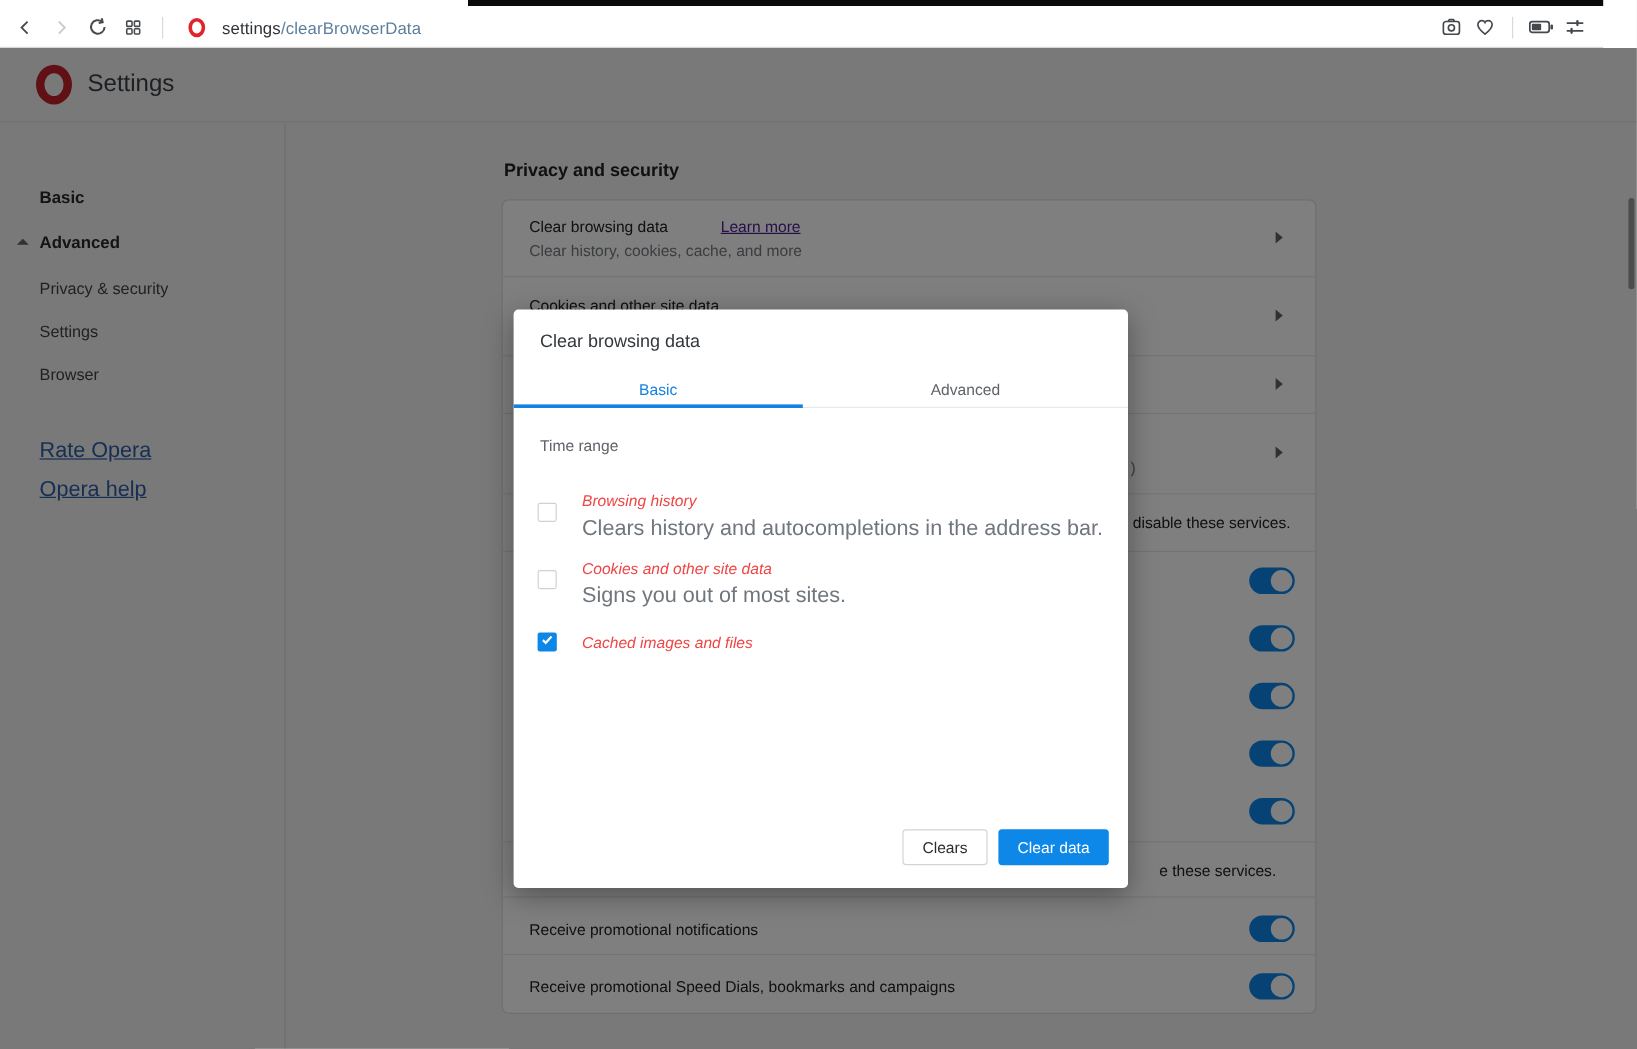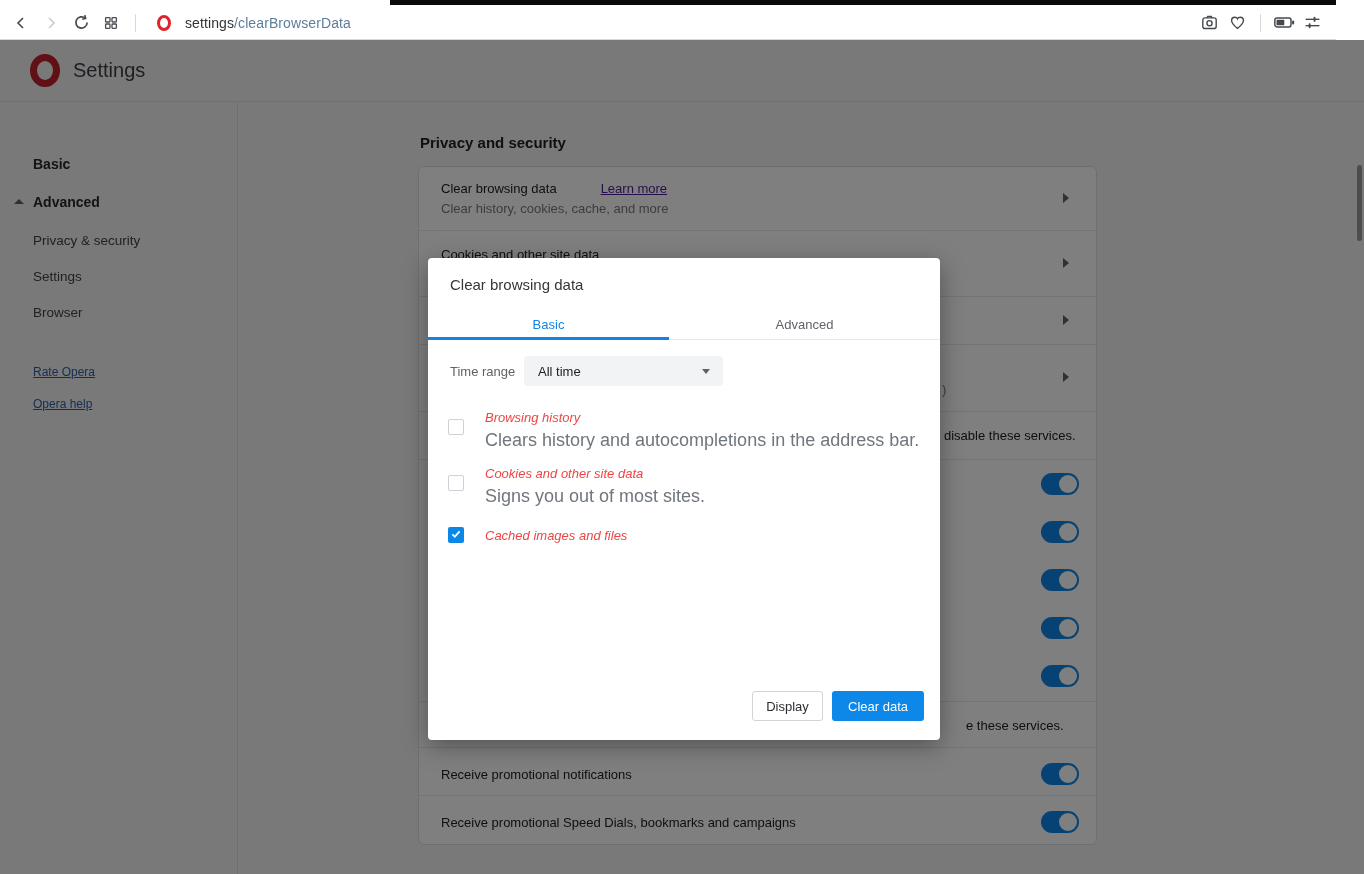--- a/index.html
+++ b/index.html
@@ -32,21 +32,21 @@
                  border:1px solid #c9c9c9; border-radius:16px; display:flex; align-items:center; }
   .search-pill input { flex:1; border:none; outline:none; background:transparent; font-size:13px;
                        color:#3c4043; padding:0 6px 0 17px; font-family:inherit; }
   .search-pill input::placeholder { color:#8a9096; }
   .search-icon-wrap { padding-right:12px; display:flex; }
 
   
   .sidebar { position:absolute; top:62px; left:0; width:238px; bottom:0; border-right:1px solid #dcdcdc; }
   .side-item { position:absolute; left:33px; font-size:13.5px; color:#3f4347; cursor:default; }
   .side-item.head { font-weight:bold; font-size:14px; color:#24282c; }
-  .side-link { position:absolute; left:33px; font-size:12px; color:#2d5fa6; text-decoration:underline; }
+  .side-link { position:absolute; left:33px; font-size:18px; color:#2d5fa6; text-decoration:underline; }
   .side-caret { position:absolute; left:14px; width:0; height:0;
                 border-left:5px solid transparent; border-right:5px solid transparent;
                 border-bottom:5px solid #5f6368; }
 
   
   .content-heading { position:absolute; left:420px; top:94px; font-size:15px; font-weight:600; color:#202124; }
   .card { position:absolute; left:418px; top:126px; width:679px; height:679px; background:#fff;
           border:1px solid #dedede; border-radius:6px; }
   .card .divider { position:absolute; left:0; right:0; height:1px; background:#e8e8e8; }
   .row-title { position:absolute; left:22px; font-size:13px; color:#202124; white-space:nowrap; }
@@ -279,35 +279,31 @@
 <div class="modal">
   <div class="modal-title">Clear browsing data</div>
 
   <div class="tabs">
     <div class="tab tab-basic">Basic</div>
     <div class="tab tab-advanced">Advanced</div>
     <div class="tab-underline"></div>
   </div>
 
   <div class="timerange-label">Time range</div>
-  <div class="select">
-    <div class="select-value">All time</div>
-    <span class="select-caret"></span>
-  </div>
 
   <div class="cb unchecked" style="top:161px"></div>
   <div class="opt-label" style="top:152px">Browsing history</div>
   <div class="opt-desc" style="top:172px">Clears history and autocompletions in the address bar.</div>
 
   <div class="cb unchecked" style="top:217px"></div>
   <div class="opt-label" style="top:208px">Cookies and other site data</div>
   <div class="opt-desc" style="top:228px">Signs you out of most sites.</div>
 
   <div class="cb checked" style="top:269px">
     <span><svg width="12" height="12" viewBox="0 0 16 16">
           <polyline points="3.2,8.6 6.4,11.6 12.8,4.6" fill="none" stroke="#ffffff" stroke-width="2.4"></polyline>
         </svg></span>
   </div>
   <div class="opt-label" style="top:270px">Cached images and files</div>
 
-  <button class="btn btn-cancel">Display</button>
+  <button class="btn btn-cancel">Clears</button>
   <button class="btn btn-confirm">Clear data</button>
 </div>
 
 </body></html>

